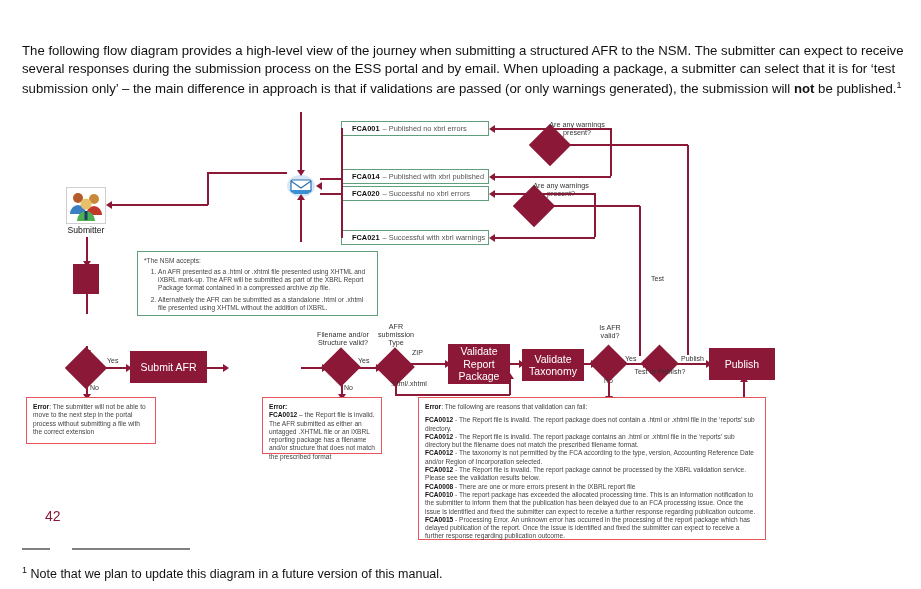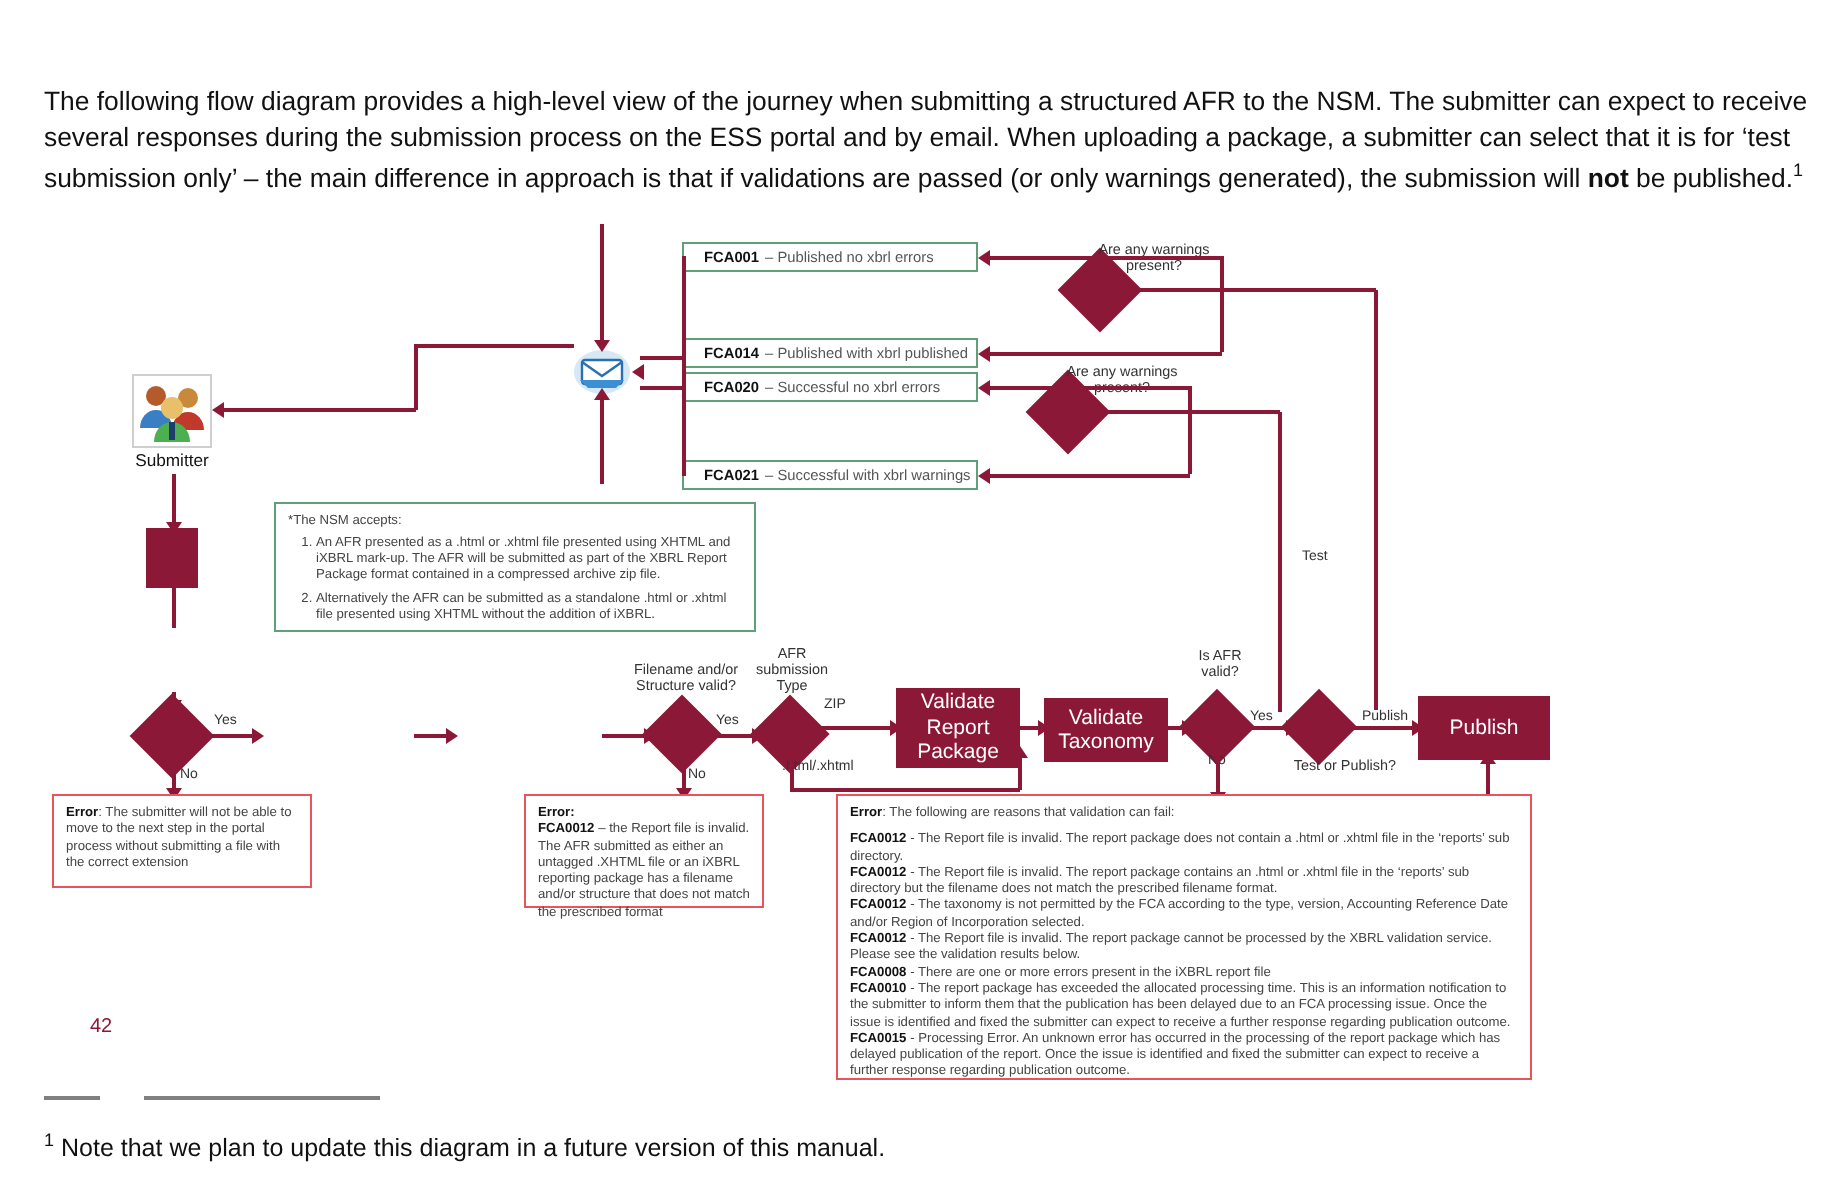--- a/index.html
+++ b/index.html
@@ -81,21 +81,21 @@
   
   .submitter-box{
     position:absolute;width:40px;height:37px;border:1px solid #cfcfcf;background:#fff;
     box-sizing:border-box;
   }
   .submitter-cap{position:absolute;font-size:8.6px;color:#111;text-align:center;width:70px;}
 
   .mail-icon{position:absolute;width:30px;height:24px;}
 
   
-  .pageno{position:absolute;left:45px;top:508px;font-size:10px;color:#8C1838;}
+  .pageno{position:absolute;left:45px;top:508px;font-size:14px;color:#8C1838;}
   .fn-rule{position:absolute;background:#808080;height:2.2px;}
   .footnote{position:absolute;left:22px;top:565px;font-size:12.5px;color:#111;}
   .footnote sup{font-size:9px;vertical-align:super;}
 </style>
 </head>
 <body>
 
 <div class="page">
 
 
@@ -203,20 +203,23 @@
     <div class="arrow ar-d" style="left:83px;top:238px;"></div>
 
     <div class="dia" style="left:71px;top:241px;width:30px;height:30px;"></div>
     <div class="elabel" style="left:107px;top:245px;">Yes</div>
     <div class="elabel" style="left:90px;top:272px;">No</div>
     <div class="ln lh" style="left:101px;top:255px;width:26px;"></div>
     <div class="arrow ar-r" style="left:126px;top:252px;"></div>
     <div class="ln lv" style="left:86px;top:271px;height:14px;"></div>
     <div class="arrow ar-d" style="left:83px;top:282px;"></div>
 
+    <div class="proc" style="left:130px;top:239px;width:77px;height:32px;">
+      <span>Submit AFR</span>
+    </div>
     <div class="ln lh" style="left:207px;top:255px;width:17px;"></div>
     <div class="arrow ar-r" style="left:223px;top:252px;"></div>
 
     <div class="ln lh" style="left:301px;top:255px;width:22px;"></div>
     <div class="arrow ar-r" style="left:322px;top:252px;"></div>
 
     <div class="dia" style="left:327px;top:241px;width:28px;height:28px;"></div>
     <div class="dlabel" style="left:305px;top:219px;width:76px;white-space:pre-line;">Filename and/or
 Structure valid?</div>
     <div class="elabel" style="left:358px;top:245px;">Yes</div>
@@ -258,21 +261,21 @@
     <div class="dlabel" style="left:590px;top:212px;width:40px;white-space:pre-line;">Is AFR
 valid?</div>
     <div class="elabel" style="left:625px;top:243px;">Yes</div>
     <div class="elabel" style="left:604px;top:265px;">No</div>
     <div class="ln lh" style="left:622px;top:251px;width:22px;"></div>
     <div class="arrow ar-r" style="left:643px;top:248px;"></div>
     <div class="ln lv" style="left:608px;top:265px;height:22px;"></div>
     <div class="arrow ar-d" style="left:605px;top:284px;"></div>
 
     <div class="dia" style="left:646px;top:238px;width:27px;height:27px;"></div>
-    <div class="dlabel" style="left:622px;top:267px;width:76px;text-align:right;">Test or Publish?</div>
+    <div class="dlabel" style="left:622px;top:256px;width:76px;">Test or Publish?</div>
     <div class="elabel" style="left:681px;top:243px;">Publish</div>
     <div class="elabel" style="left:651px;top:163px;">Test</div>
     <div class="ln lh" style="left:673px;top:251px;width:34px;"></div>
     <div class="arrow ar-r" style="left:706px;top:248px;"></div>
 
     <div class="proc" style="left:709px;top:236px;width:66px;height:32px;">
       <span>Publish</span>
     </div>
     <div class="ln lv" style="left:743px;top:268px;height:22px;"></div>
     <div class="ln lh" style="left:608px;top:289px;width:136px;"></div>

